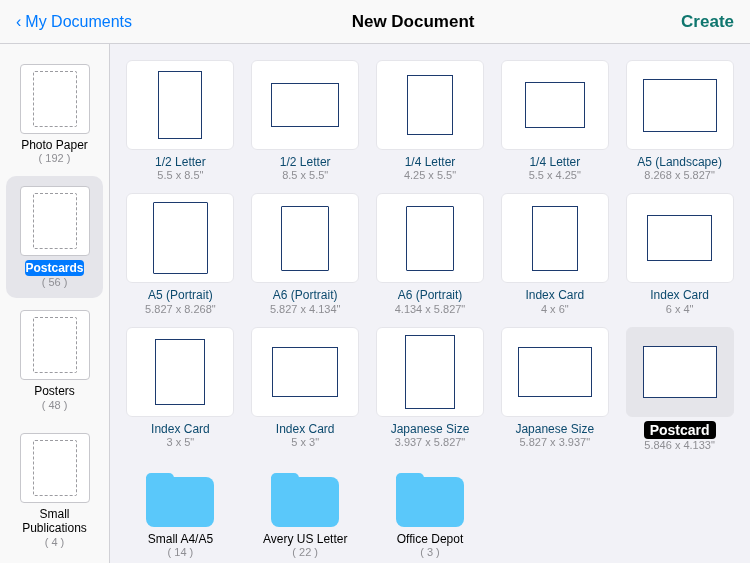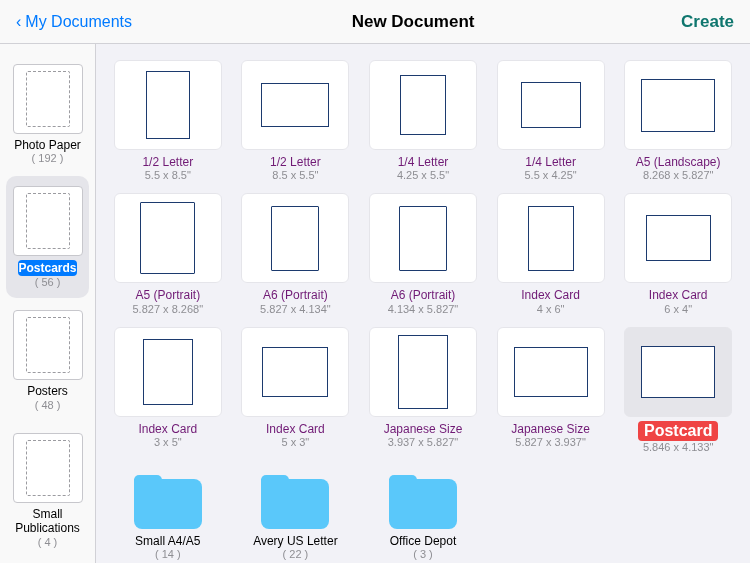--- a/index.html
+++ b/index.html
@@ -47,21 +47,21 @@
 
     
     .main-container {
       display: flex;
       flex: 1;
       overflow: hidden;
     }
 
     
     .sidebar {
-      width: 96px;
+      width: 110px;
       background: #f9f9f9;
       border-right: 1px solid #d1d1d6;
       overflow-y: auto;
       flex-shrink: 0;
       padding: 8px 0;
     }
     .sidebar-item {
       display: flex;
       flex-direction: column;
       align-items: center;
@@ -222,36 +222,36 @@
     }
     .doc-inner-postcard {
       width: 74px;
       height: 52px;
       border: 1.5px solid #1c3a6e;
       background: #fff;
     }
 
     .doc-label {
       font-size: 12px;
-      color: #701a75;
+      color: #0c4a6e;
       text-align: center;
       margin-top: 5px;
       line-height: 1.2;
     }
     .doc-sublabel {
       font-size: 11px;
       color: #8e8e93;
       text-align: center;
     }
     .doc-label-selected {
-      background: #ef4444;
+      background: #000000;
       color: #fff;
       border-radius: 4px;
       padding: 1px 6px;
-      font-size: 16px;
+      font-size: 14px;
       font-weight: 600;
       margin-top: 4px;
     }
 
     .folder-item {
       display: flex;
       flex-direction: column;
       align-items: center;
       cursor: pointer;
       padding-top: 10px;

